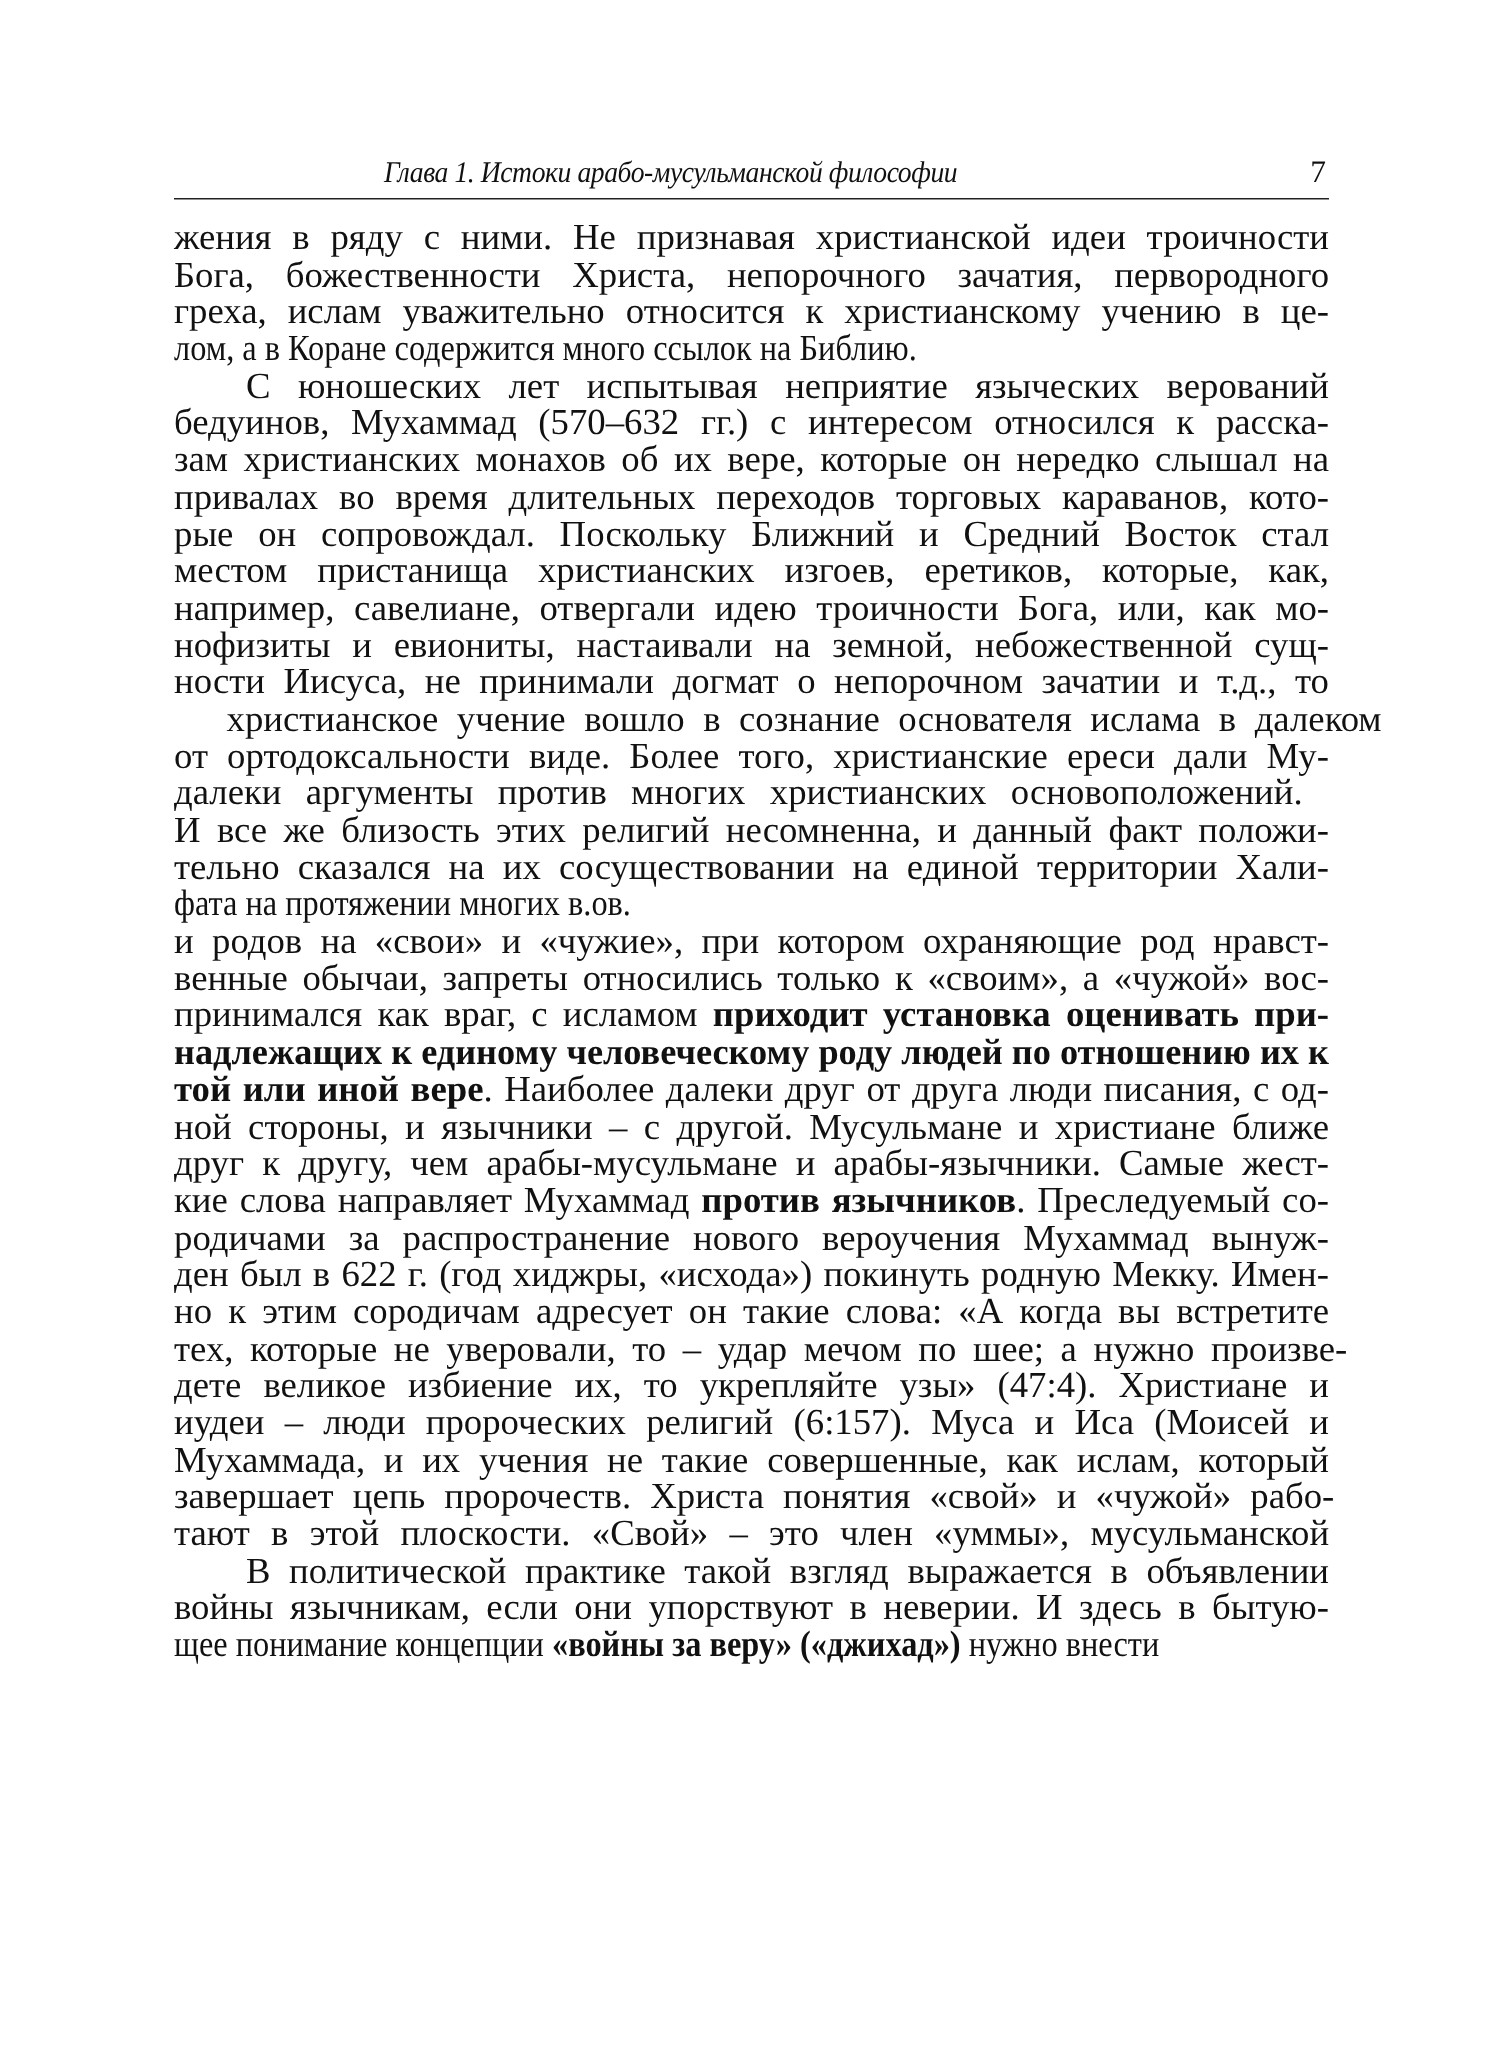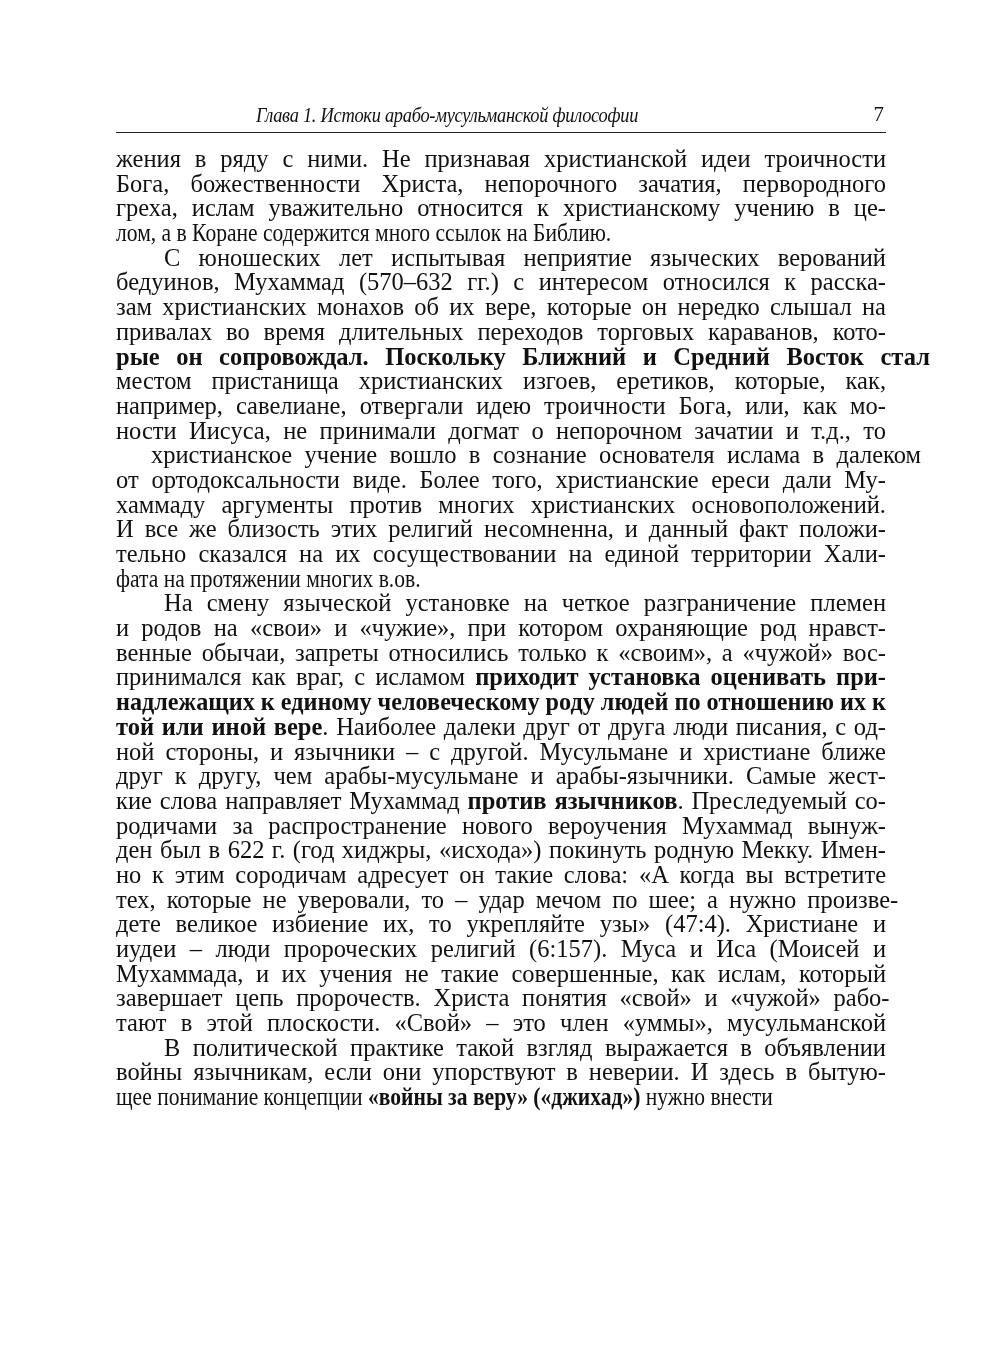--- a/index.html
+++ b/index.html
@@ -50,33 +50,33 @@
         <span class="line"><span class="fit" style="word-spacing: 7.76px;"><span>жения в ряду с ними. Не признавая христианской идеи троичности</span></span></span>
         <span class="line"><span class="fit" style="word-spacing: 15.02px;"><span>Бога, божественности Христа, непорочного зачатия, первородного</span></span></span>
         <span class="line"><span class="fit" style="word-spacing: 7.9px;"><span>греха, ислам уважительно относится к христианскому учению в це-</span></span></span>
         <span class="line last"><span class="fit" style="transform: scaleX(0.88);"><span>лом, а в Коране содержится много ссылок на Библию.</span></span></span>
       </div>
       <div>
         <span class="line indent"><span class="fit" style="word-spacing: 12.13px;"><span>С юношеских лет испытывая неприятие языческих верований</span></span></span>
         <span class="line"><span class="fit" style="word-spacing: 8.33px;"><span>бедуинов, Мухаммад (570–632 гг.) с интересом относился к расска-</span></span></span>
         <span class="line"><span class="fit" style="word-spacing: 4.17px;"><span>зам христианских монахов об их вере, которые он нередко слышал на</span></span></span>
         <span class="line"><span class="fit" style="word-spacing: 7.77px;"><span>привалах во время длительных переходов торговых караванов, кото-</span></span></span>
-        <span class="line"><span class="fit" style="word-spacing: 10.38px; font-weight: bold;"><span>рые он сопровождал. Поскольку Ближний и Средний Восток стал</span></span></span>
+        <span class="line"><span class="fit" style="word-spacing: 10.38px;"><span>рые он сопровождал. Поскольку Ближний и Средний Восток стал</span></span></span>
         <span class="line"><span class="fit" style="word-spacing: 13.83px;"><span>местом пристанища христианских изгоев, еретиков, которые, как,</span></span></span>
         <span class="line"><span class="fit" style="word-spacing: 6.91px;"><span>например, савелиане, отвергали идею троичности Бога, или, как мо-</span></span></span>
+        <span class="line"><span class="fit" style="word-spacing: 8.39px;"><span>нофизиты и евиониты, настаивали на земной, небожественной сущ-</span></span></span>
         <span class="line"><span class="fit" style="word-spacing: 6.24px;"><span>ности Иисуса, не принимали догмат о непорочном зачатии и т.д., то</span></span></span>
         <span class="line"><span class="fit" style="word-spacing: 6.21px; margin-left: 35px;"><span>христианское учение вошло в сознание основателя ислама в далеком</span></span></span>
         <span class="line"><span class="fit" style="word-spacing: 6.65px;"><span>от ортодоксальности виде. Более того, христианские ереси дали Му-</span></span></span>
-        <span class="line"><span class="fit" style="word-spacing: 10.08px;"><span>хаммаду аргументы против многих христианских основоположений.</span></span></span>
+        <span class="line"><span class="fit" style="word-spacing: 10.08px;"><span>далеки аргументы против многих христианских основоположений.</span></span></span>
         <span class="line"><span class="fit" style="word-spacing: 4.81px;"><span>И все же близость этих религий несомненна, и данный факт положи-</span></span></span>
         <span class="line"><span class="fit" style="word-spacing: 6.02px;"><span>тельно сказался на их сосуществовании на единой территории Хали-</span></span></span>
         <span class="line last"><span class="fit" style="transform: scaleX(0.88);"><span>фата на протяжении многих в.ов.</span></span></span>
       </div>
       <div>
-        <span class="line indent"><span class="fit" style="word-spacing: 7.94px;"><span>На смену языческой установке на четкое разграничение племен</span></span></span>
         <span class="line"><span class="fit" style="word-spacing: 6.11px;"><span>и родов на «свои» и «чужие», при котором охраняющие род нравст-</span></span></span>
         <span class="line"><span class="fit" style="word-spacing: 3.66px;"><span>венные обычаи, запреты относились только к «своим», а «чужой» вос-</span></span></span>
         <span class="line"><span class="fit" style="word-spacing: 3.98px;"><span>принимался как враг, с исламом </span><b>приходит установка оценивать при-</b></span></span>
         <span class="line"><span class="fit" style="transform: scaleX(0.9878);"><b>надлежащих к единому человеческому роду людей по отношению их к</b></span></span>
         <span class="line"><span class="fit" style="word-spacing: 1.56px;"><b>той или иной вере</b><span>. Наиболее далеки друг от друга люди писания, с од-</span></span></span>
         <span class="line"><span class="fit" style="word-spacing: 4.81px;"><span>ной стороны, и язычники – с другой. Мусульмане и христиане ближе</span></span></span>
         <span class="line"><span class="fit" style="word-spacing: 5.97px;"><span>друг к другу, чем арабы-мусульмане и арабы-язычники. Самые жест-</span></span></span>
         <span class="line"><span class="fit" style="word-spacing: 1.76px;"><span>кие слова направляет Мухаммад </span><b>против язычников</b><span>. Преследуемый со-</span></span></span>
         <span class="line"><span class="fit" style="word-spacing: 9.19px;"><span>родичами за распространение нового вероучения Мухаммад вынуж-</span></span></span>
         <span class="line"><span class="fit" style="word-spacing: 1.36px;"><span>ден был в 622 г. (год хиджры, «исхода») покинуть родную Мекку. Имен-</span></span></span>

